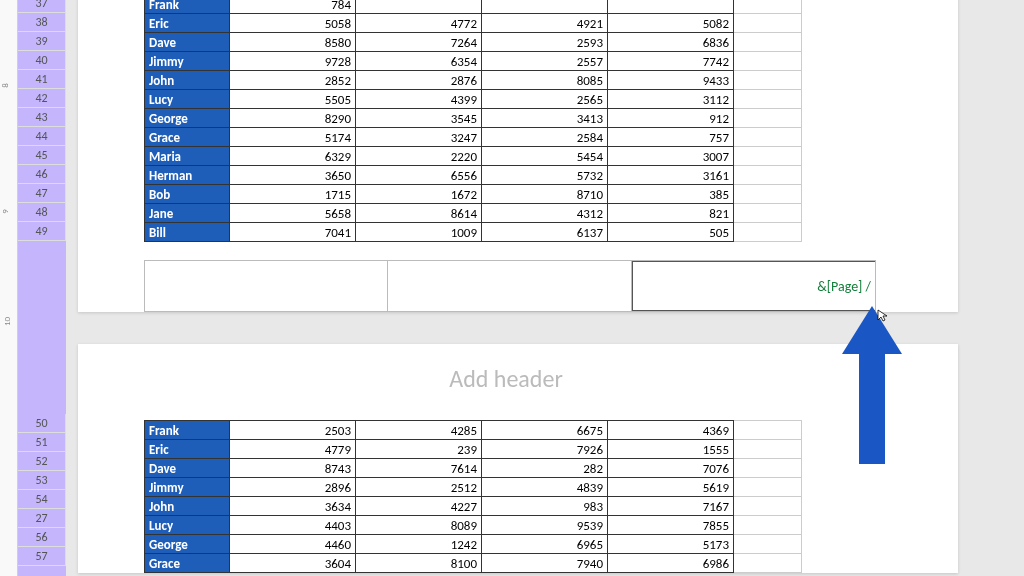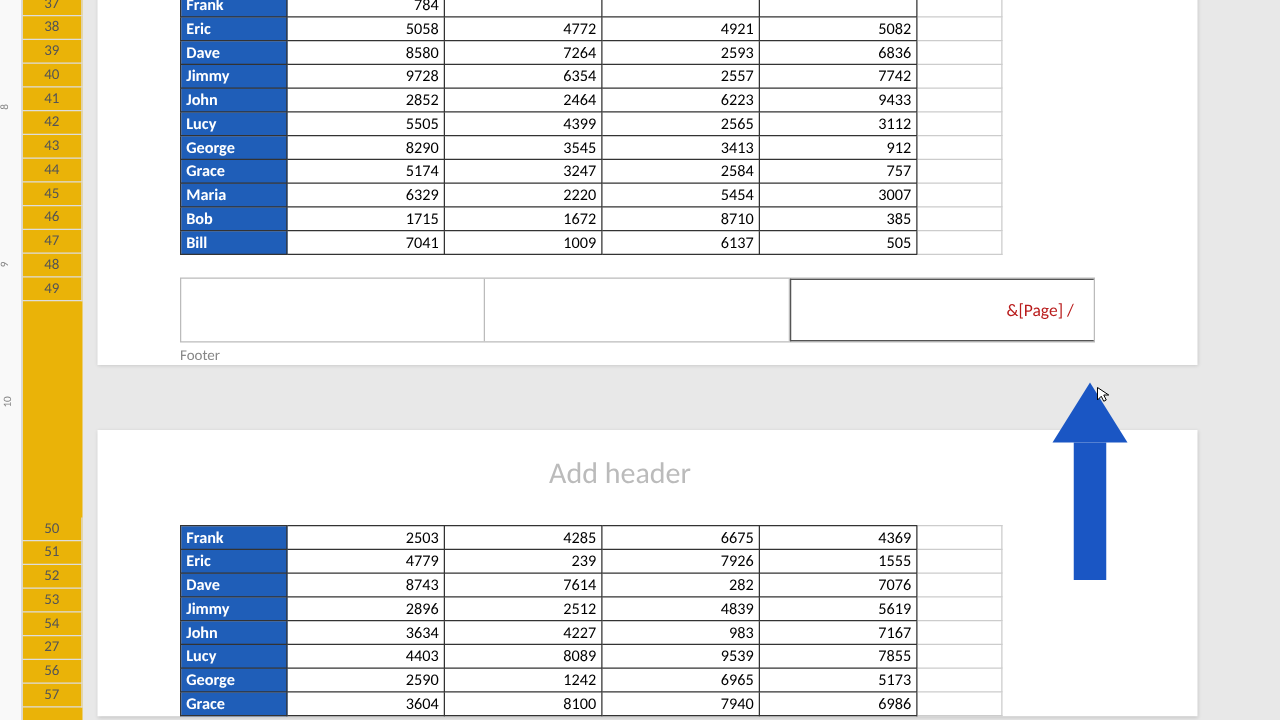--- a/index.html
+++ b/index.html
@@ -29,21 +29,21 @@
       color: #888;
       transform: rotate(-90deg);
       transform-origin: center;
     }
     .row-headers {
       position: absolute;
       left: 18px;
       top: 0;
       width: 48px;
       height: 576px;
-      background: #eab308;
+      background: #c4b5fd;
       z-index: 5;
     }
     .row-num {
       height: 19px;
       text-align: center;
       font-size: 12px;
       color: #555;
       border-bottom: 1px solid #ddd;
       border-right: 1px solid #ddd;
       line-height: 19px;
@@ -88,38 +88,38 @@
       margin-top: 18px;
       width: 732px;
     }
     .footer-boxes {
       display: flex;
       border: 1px solid #bbb;
     }
     .footer-box {
       height: 50px;
       border-right: 1px solid #bbb;
-      padding: 4px 16px;
+      padding: 4px 4px;
       font-size: 14px;
-      color: #b91c1c;
+      color: #15803d;
       display: flex;
       align-items: center;
     }
     .footer-box:last-child { border-right: none; justify-content: flex-end; }
     .fb1 { width: 244px; }
     .fb2 { width: 244px; }
     .fb3 { width: 244px; border: 1.5px solid #555; position: relative; }
     .footer-label {
       font-size: 12px;
       color: #888;
       margin-top: 4px;
     }
     .header-placeholder {
       position: absolute;
-      left: 52px;
+      left: 62px;
       top: 20px;
       width: 732px;
       text-align: center;
       font-size: 24px;
       color: #bbb;
     }
     .arrow {
       position: absolute;
       left: 842px;
       top: 306px;
@@ -216,22 +216,22 @@
           <td class="name">Jimmy</td>
           <td class="val">9728</td>
           <td class="val">6354</td>
           <td class="val">2557</td>
           <td class="val">7742</td>
           <td class="extra"></td>
         </tr>
         <tr>
           <td class="name">John</td>
           <td class="val">2852</td>
-          <td class="val">2464</td>
-          <td class="val">6223</td>
+          <td class="val">2876</td>
+          <td class="val">8085</td>
           <td class="val">9433</td>
           <td class="extra"></td>
         </tr>
         <tr>
           <td class="name">Lucy</td>
           <td class="val">5505</td>
           <td class="val">4399</td>
           <td class="val">2565</td>
           <td class="val">3112</td>
           <td class="extra"></td>
@@ -254,46 +254,61 @@
         </tr>
         <tr>
           <td class="name">Maria</td>
           <td class="val">6329</td>
           <td class="val">2220</td>
           <td class="val">5454</td>
           <td class="val">3007</td>
           <td class="extra"></td>
         </tr>
         <tr>
+          <td class="name">Herman</td>
+          <td class="val">3650</td>
+          <td class="val">6556</td>
+          <td class="val">5732</td>
+          <td class="val">3161</td>
+          <td class="extra"></td>
+        </tr>
+        <tr>
           <td class="name">Bob</td>
           <td class="val">1715</td>
           <td class="val">1672</td>
           <td class="val">8710</td>
           <td class="val">385</td>
+          <td class="extra"></td>
+        </tr>
+        <tr>
+          <td class="name">Jane</td>
+          <td class="val">5658</td>
+          <td class="val">8614</td>
+          <td class="val">4312</td>
+          <td class="val">821</td>
           <td class="extra"></td>
         </tr>
         <tr>
           <td class="name">Bill</td>
           <td class="val">7041</td>
           <td class="val">1009</td>
           <td class="val">6137</td>
           <td class="val">505</td>
           <td class="extra"></td>
         </tr>
       </tbody>
   </table>
   <div class="footer-area">
     <div class="footer-boxes">
       <div class="footer-box fb1"></div>
       <div class="footer-box fb2"></div>
       <div class="footer-box fb3">
         <span>&amp;[Page] /</span>
       </div>
     </div>
-    <div class="footer-label">Footer</div>
   </div>
 </div>
 
 <div class="page page2">
   <div class="header-placeholder">Add header</div>
   <table class="data-table">
     <tbody id="tbody2">
         <tr>
           <td class="name">Frank</td>
           <td class="val">2503</td>
@@ -337,21 +352,21 @@
         <tr>
           <td class="name">Lucy</td>
           <td class="val">4403</td>
           <td class="val">8089</td>
           <td class="val">9539</td>
           <td class="val">7855</td>
           <td class="extra"></td>
         </tr>
         <tr>
           <td class="name">George</td>
-          <td class="val">2590</td>
+          <td class="val">4460</td>
           <td class="val">1242</td>
           <td class="val">6965</td>
           <td class="val">5173</td>
           <td class="extra"></td>
         </tr>
         <tr>
           <td class="name">Grace</td>
           <td class="val">3604</td>
           <td class="val">8100</td>
           <td class="val">7940</td>

